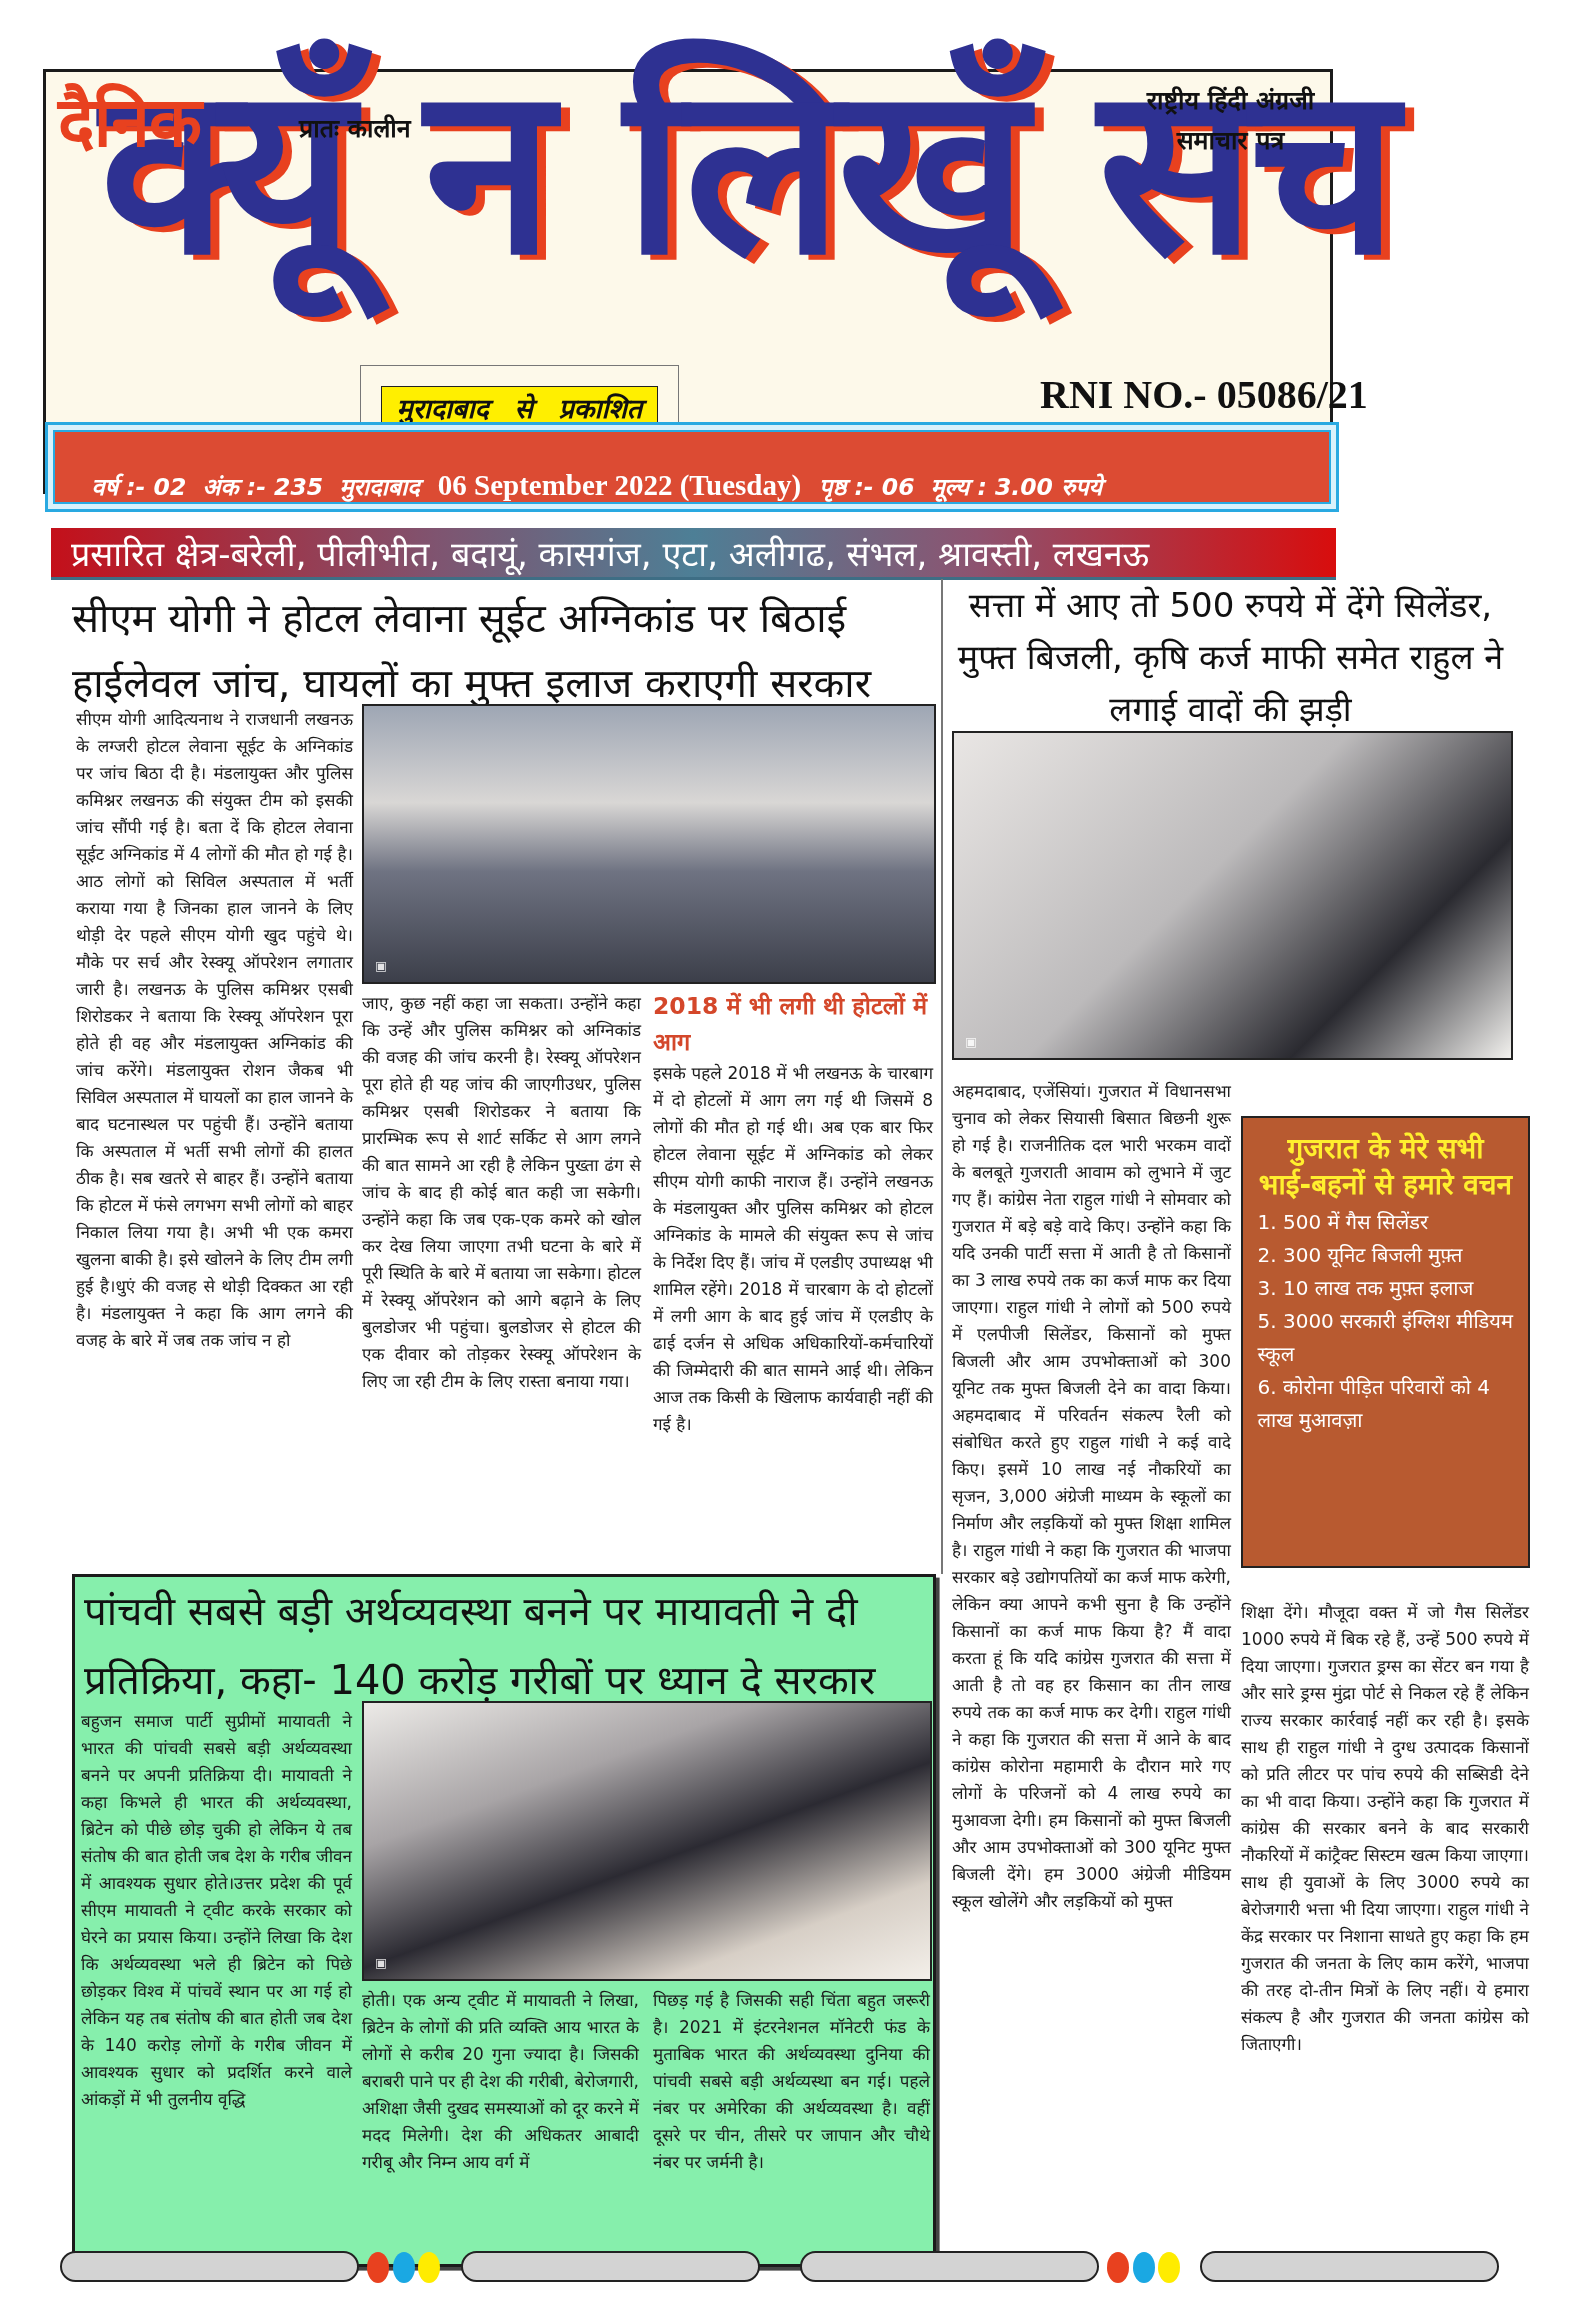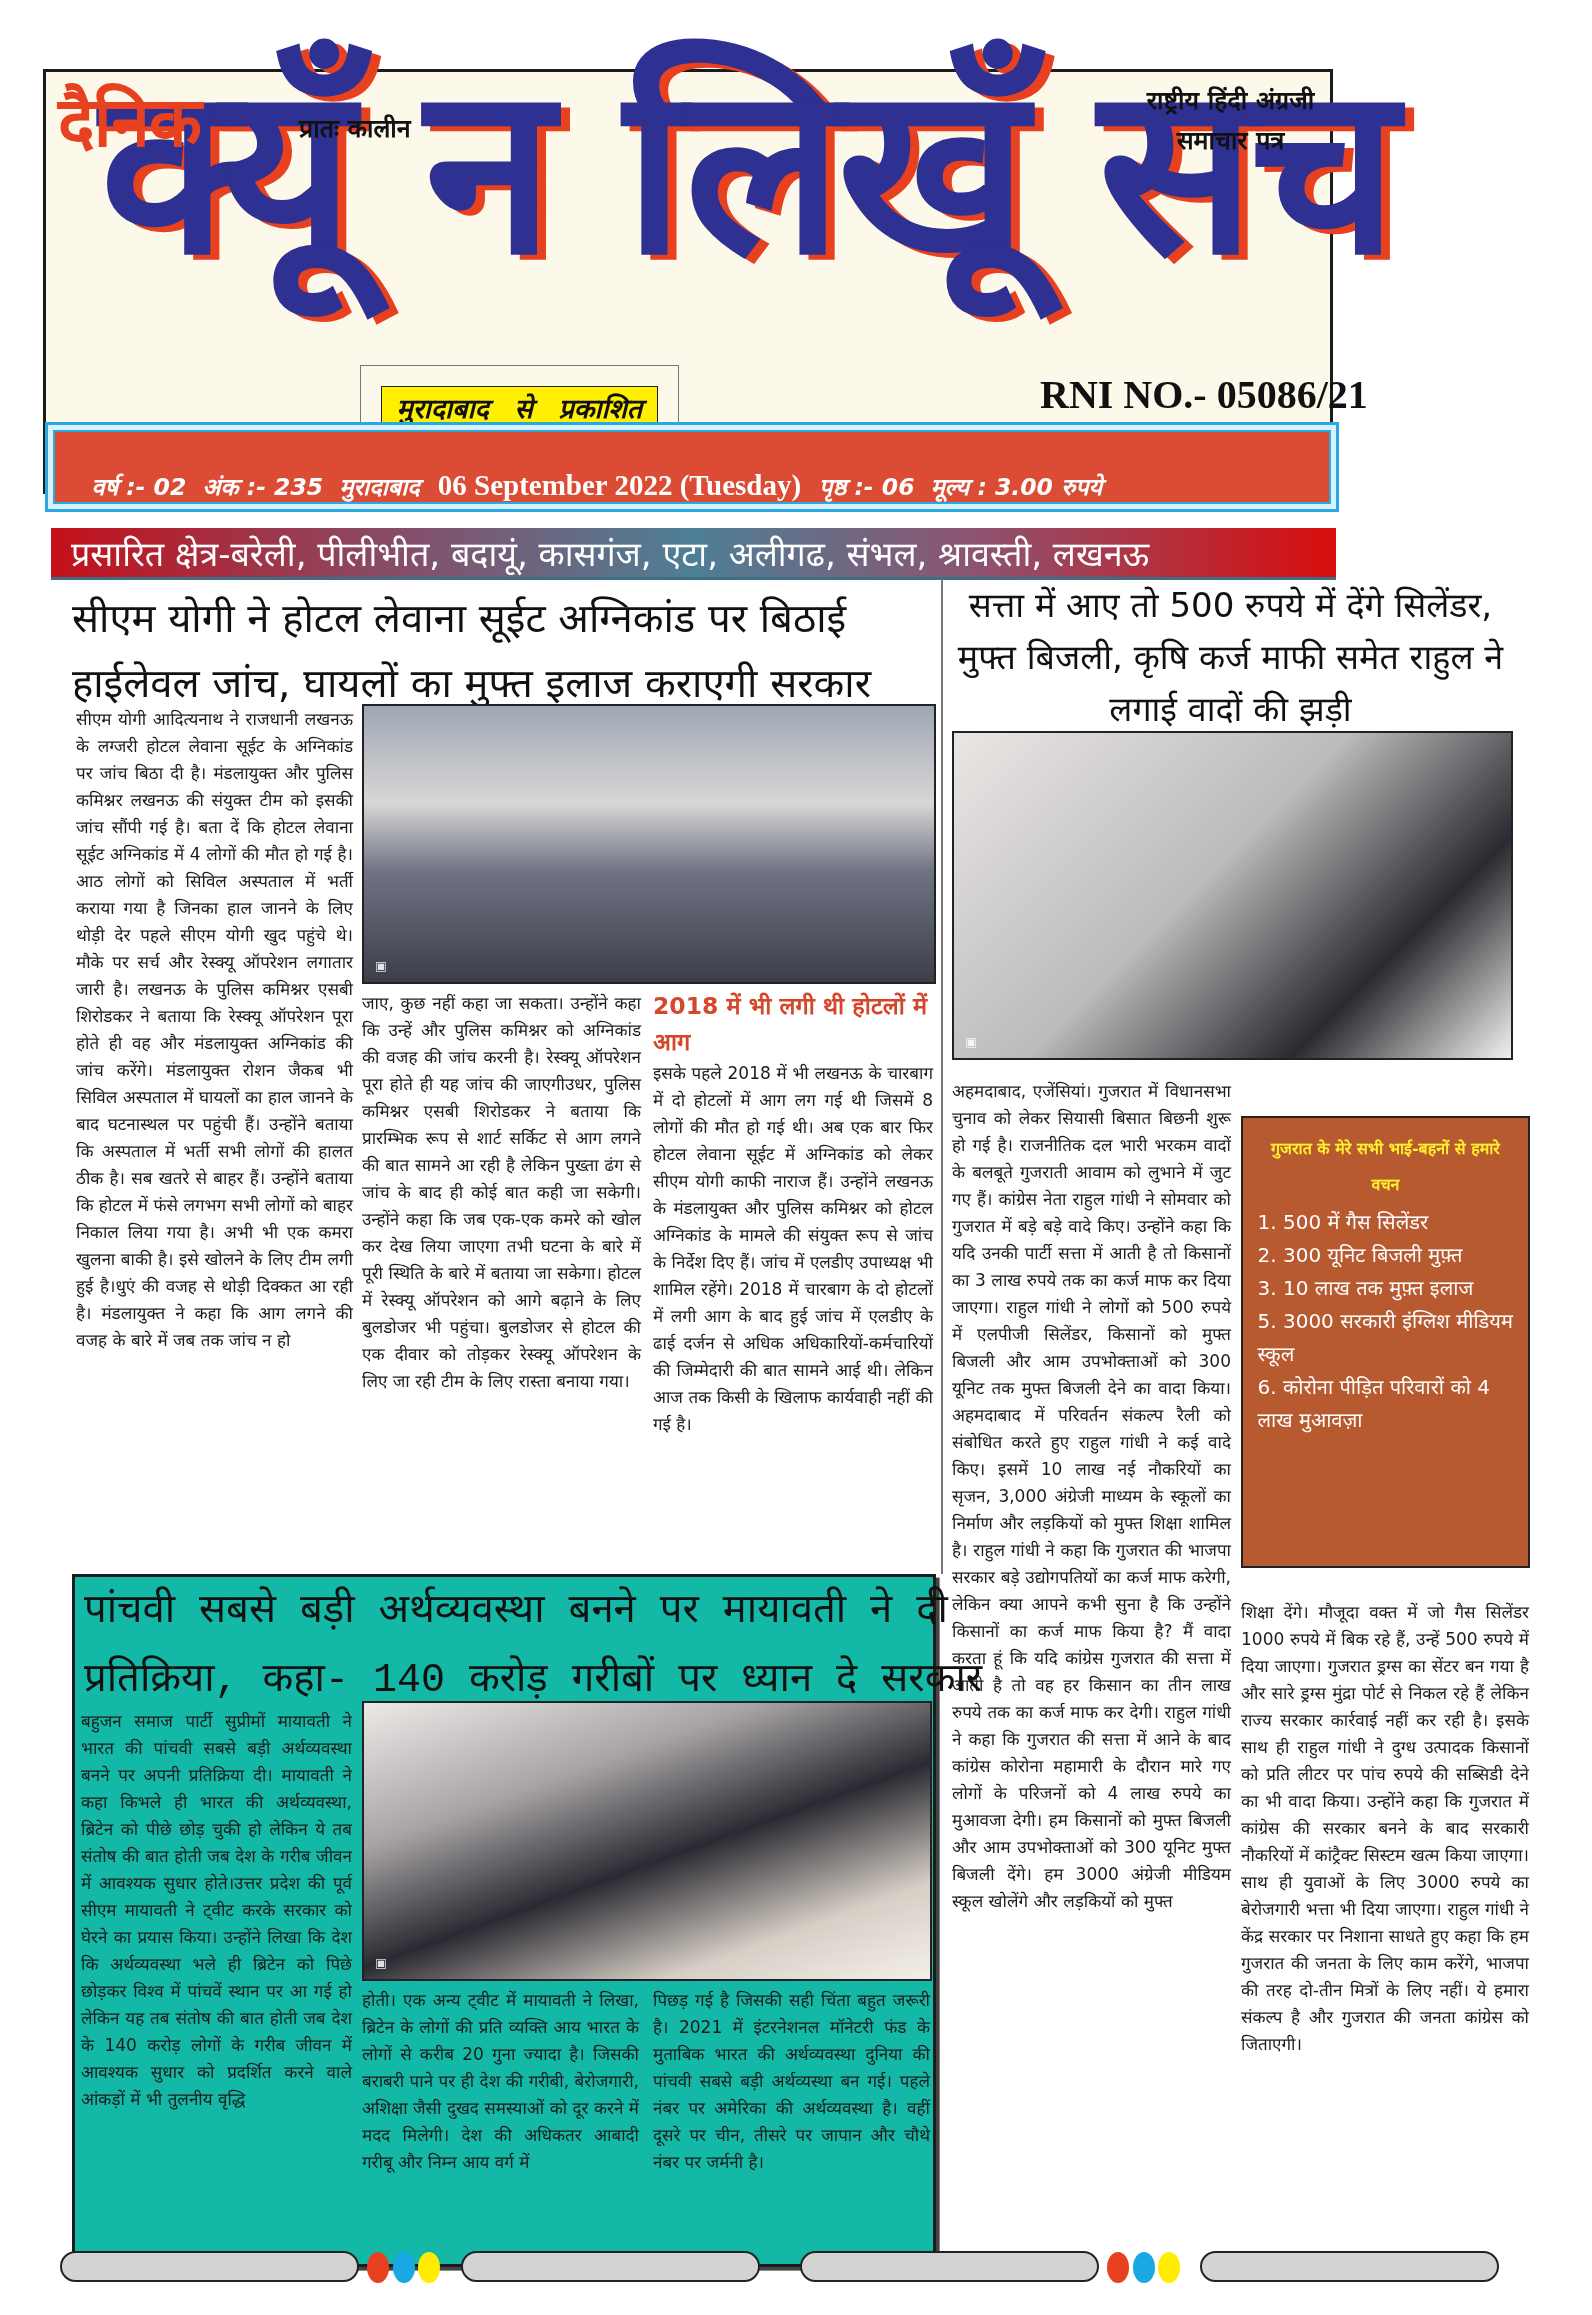--- a/index.html
+++ b/index.html
@@ -33,24 +33,24 @@
 
   .photo { position: absolute; border: 2.7px solid #222; overflow: hidden; }
   .ph-yogi { left: 362px; top: 704px; width: 574px; height: 280px; background: linear-gradient(180deg, #9ea6b4 0%, #d9d7d5 35%, #6f7382 60%, #3c3f4a 100%); }
   .ph-rahul { left: 952px; top: 731px; width: 561px; height: 329px; background: linear-gradient(135deg, #e9e6e4 0%, #bcbabb 45%, #2a2a30 75%, #f2f1ee 100%); }
   .ph-maya { left: 362px; top: 1701px; width: 570px; height: 280px; background: linear-gradient(160deg, #eceae7 0%, #a8a4a6 30%, #2b2a32 55%, #d7cfc6 80%, #f3efe9 100%); }
   .ph-label { position: absolute; left: 11px; bottom: 9px; font-size: 12.7px; color: rgba(255,255,255,0.85); }
 
   .subhead { position: absolute; left: 653px; top: 988px; width: 280px; font-size: 23.5px; line-height: 36px; color: #d4472a; font-weight: bold; }
 
   .promise-box { position: absolute; left: 1241px; top: 1116px; width: 289px; height: 452px; background: #b85a30; border: 2.7px solid #222; padding: 12.7px 14.5px; color: #fff; }
-  .promise-box .pt { color: #ffef2e; font-size: 16px; font-weight: bold; text-align: center; line-height: 36px; margin-bottom: 3.6px; }
+  .promise-box .pt { color: #ffef2e; font-size: 28px; font-weight: bold; text-align: center; line-height: 36px; margin-bottom: 3.6px; }
   .promise-box .pi { font-size: 20px; line-height: 33px; }
 
-  .maya-box { position: absolute; left: 72px; top: 1574px; width: 864px; height: 693px; background: #14b8a6; border: 3.6px solid #1b1b1b; box-shadow: 3.6px 3.6px 0 #444; font-family: Liberation Mono, monospace; }
+  .maya-box { position: absolute; left: 72px; top: 1574px; width: 864px; height: 693px; background: #86efac; border: 3.6px solid #1b1b1b; box-shadow: 3.6px 3.6px 0 #444; }
   .hl3 { position: absolute; left: 9px; top: 0; width: 846px; font-size: 40px; line-height: 69px; color: #111; white-space: nowrap; }
 
   .footer-bar { position: absolute; top: 2251px; height: 31px; border: 2.7px solid #222; border-radius: 16.3px; background: #d3d3d3; }
   .dot { position: absolute; top: 2252px; width: 22px; height: 31px; border-radius: 50%; }
 </style>
 </head>
 <body>
 
 <div class="masthead"></div>
 <div class="title-main">क्यूँ न लिखूँ सच</div>

